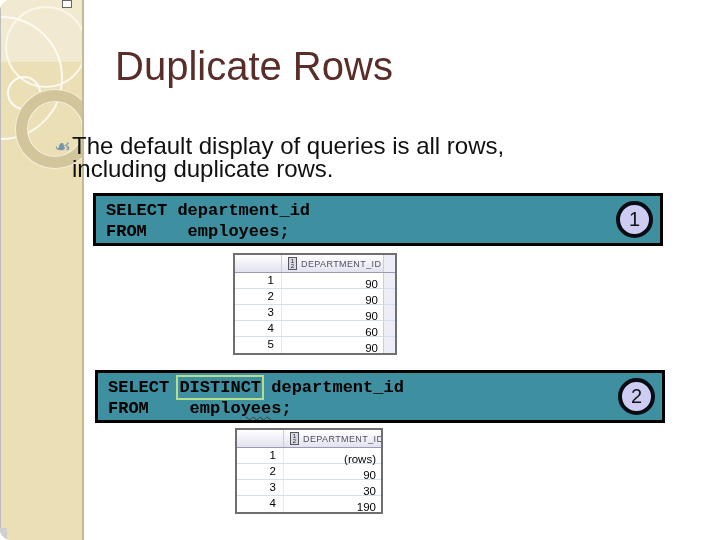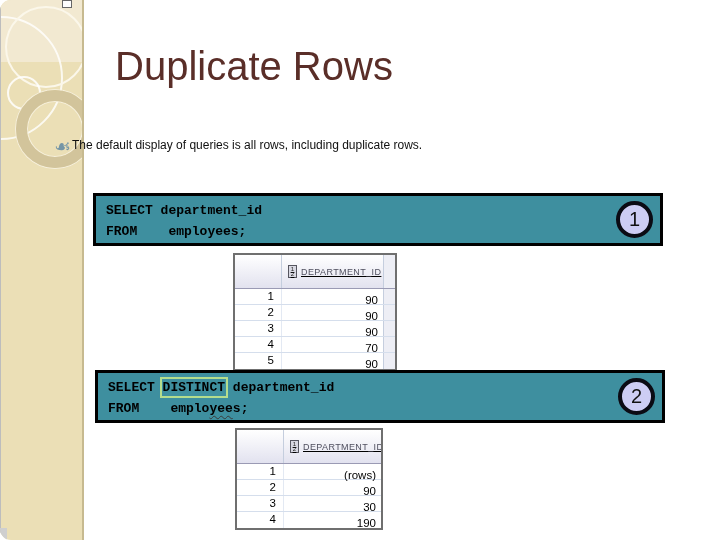--- a/index.html
+++ b/index.html
@@ -48,36 +48,36 @@
 
   
   .bullet-glyph {
     position: absolute; left: 54px; top: 135px;
     font-family: "DejaVu Sans", sans-serif;
     font-size: 19px; color: #7596A6;
   }
   .bullet-text {
     position: absolute; left: 72px; top: 134px;
     width: 490px;
-    font-size: 12px; line-height: 23px; color: #101010;
+    font-size: 24px; line-height: 23px; color: #101010;
   }
 
   
   .codebox {
     position: absolute;
     width: 570px; height: 53px;
     background: #3E8F9F;
     border: 3px solid #000;
   }
   .codebox.q1 { left: 93px; top: 193px; }
   .codebox.q2 { left: 95px; top: 370px; padding-left: 44px; }
   .code {
     position: absolute; left: 10px; top: 4px;
     font-family: "Liberation Mono", "DejaVu Sans Mono", monospace;
-    font-weight: bold; font-size: 13px; line-height: 21px;
+    font-weight: bold; font-size: 17px; line-height: 21px;
     color: #000; white-space: pre;
   }
   .hl-distinct {
     outline: 2px solid #B5DD8D;
     outline-offset: 1px;
   }
   .wavy {
     text-decoration-line: underline;
     text-decoration-style: wavy;
     text-decoration-color: #3a3a3a;
@@ -96,24 +96,23 @@
 
   
   .grid {
     position: absolute;
     background: #fff;
     border: 2px solid #6F6F6F;
     font-size: 11.5px; color: #000;
   }
   .grid.t1 { left: 233px; top: 253px; width: 164px; }
   .grid.t2 { left: 235px; top: 428px; width: 148px; }
-  .g-head { display: flex; height: 34px;
+  .g-head { display: flex; height: 18px;
     background: linear-gradient(#ffffff, #E2E2EF);
     border-bottom: 1px solid #9A9AB4;
-    text-decoration: underline;
   }
   .g-corner { width: 47px; border-right: 1px solid #C5CEDE; }
   .g-colhead {
     flex: 1; display: flex; align-items: center; gap: 4px;
     padding-left: 6px;
     font-size: 9px; color: #4F4F5E; letter-spacing: 0.4px;
     white-space: nowrap; overflow: hidden;
   }
   .num-icon {
     width: 9px; height: 13px; flex: 0 0 9px;
@@ -175,21 +174,21 @@
       <div class="g-val">90</div>
       <div class="g-strip"></div>
     </div>
     <div class="g-row">
       <div class="g-num">3</div>
       <div class="g-val">90</div>
       <div class="g-strip"></div>
     </div>
     <div class="g-row">
       <div class="g-num">4</div>
-      <div class="g-val">70</div>
+      <div class="g-val">60</div>
       <div class="g-strip"></div>
     </div>
     <div class="g-row">
       <div class="g-num">5</div>
       <div class="g-val">90</div>
       <div class="g-strip"></div>
     </div>
   </div>
 
   <div class="codebox q2">

